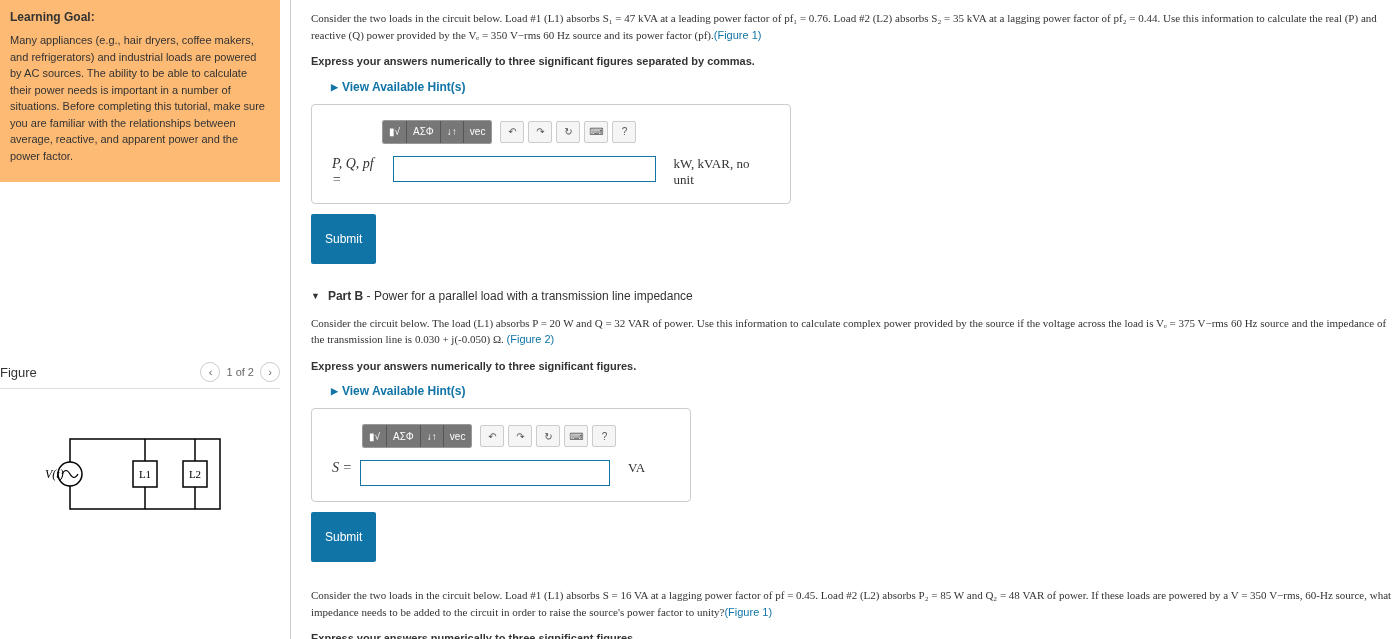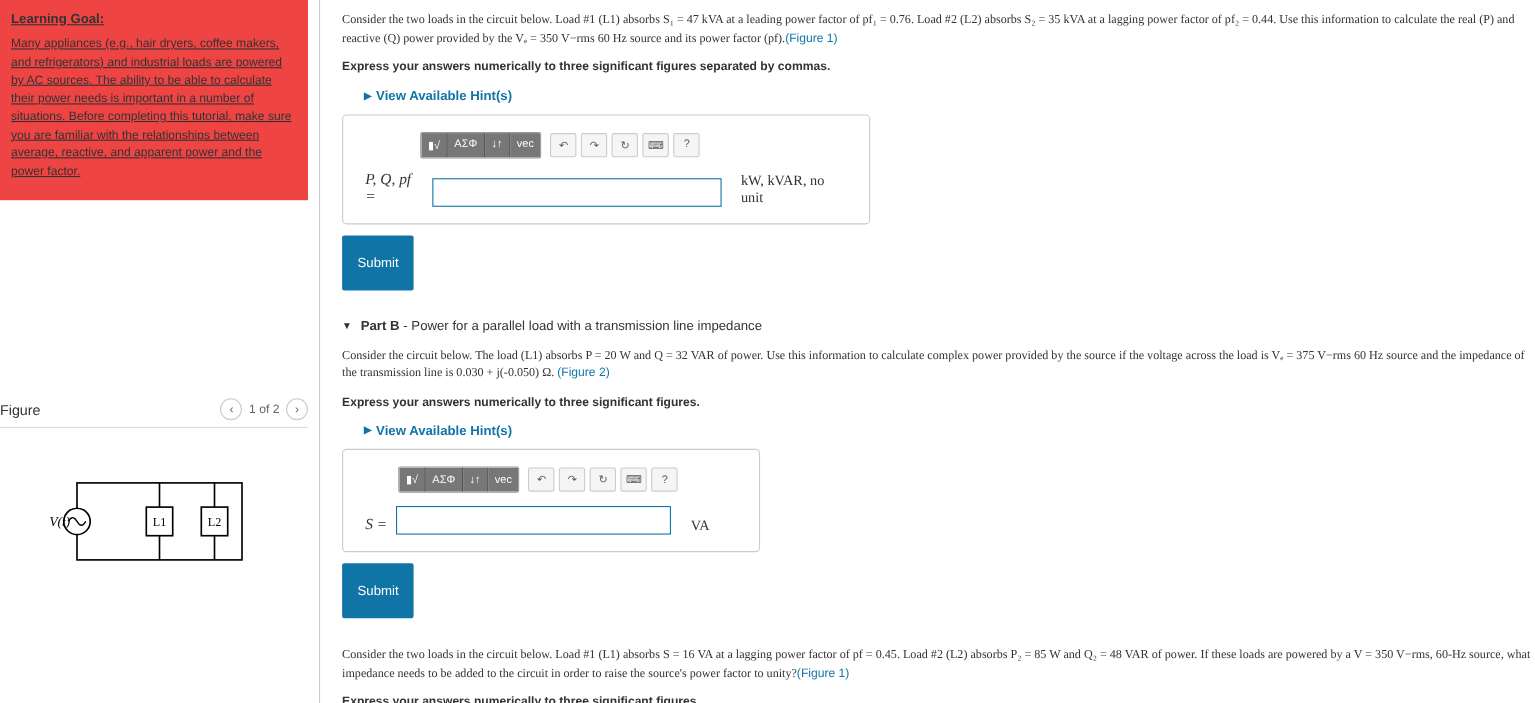--- a/index.html
+++ b/index.html
@@ -1,41 +1,41 @@
 <!DOCTYPE html>
 <html><head>
 <meta charset="utf-8">
 <style>
 * { box-sizing: border-box; margin: 0; padding: 0; }
 body { font-family: Arial, Helvetica, sans-serif; font-size: 12px; color: #333; background: #fff; width: 1395px; }
 .container { display: flex; }
 .left-pane { width: 290px; padding: 0 10px 0 0; }
 .right-pane { flex: 1; border-left: 1px solid #ccc; padding-left: 20px; padding-top: 10px; }
-.goal-box { background: #ef4444; padding: 10px; margin-bottom: 20px; text-decoration: underline; }
+.goal-box { background: #fdba74; padding: 10px; margin-bottom: 20px; }
 .goal-box h4 { font-size: 12px; font-weight: bold; margin-bottom: 8px; }
 .goal-box p { font-size: 11px; line-height: 1.5; margin-bottom: 8px; }
 .figure-section { margin-top: 180px; }
 .figure-header { display: flex; justify-content: space-between; align-items: center; border-bottom: 1px solid #ddd; padding-bottom: 6px; margin-bottom: 30px; gap: 32px; }
 .figure-title { font-size: 13px; color: #333; }
 .figure-nav { display: flex; align-items: center; gap: 6px; font-size: 11px; color: #666; }
 .nav-btn { width: 20px; height: 20px; border: 1px solid #ccc; border-radius: 50%; display: flex; align-items: center; justify-content: center; background: #fff; cursor: pointer; color: #666; }
 .circuit { margin: 30px auto; width: 200px; }
 .problem-block { margin-bottom: 25px; }
 .problem-text { font-size: 11px; line-height: 1.5; margin-bottom: 10px; }
 .problem-text b { font-weight: bold; }
 .link { color: #1174a6; cursor: pointer; }
 .hints { color: #1174a6; font-weight: bold; font-size: 12px; cursor: pointer; display: flex; align-items: center; gap: 4px; margin-bottom: 10px; padding-left: 20px; }
 .hints::before { content: "▶"; font-size: 9px; }
 .answer-box { border: 1px solid #ccc; border-radius: 4px; padding: 15px 20px; width: 480px; background: #fff; margin-bottom: 10px; }
 .toolbar { display: inline-flex; gap: 0; margin-bottom: 12px; margin-left: 50px; align-items: center; }
 .tb-group { display: flex; border: 1px solid #999; border-radius: 2px; overflow: hidden; margin-right: 4px; }
 .tb-btn { background: #777; color: #fff; border: none; padding: 3px 6px; font-size: 10px; border-right: 1px solid #555; cursor: pointer; height: 22px; display: flex; align-items: center; }
 .tb-btn:last-child { border-right: none; }
 .tb-btn.light { background: #f5f5f5; color: #555; border: 1px solid #ccc; margin-left: 4px; border-radius: 2px; height: 22px; width: 24px; justify-content: center;}
-.answer-row { display: flex; align-items: flex-end; gap: 8px; }
+.answer-row { display: flex; align-items: flex-start; gap: 8px; }
 .answer-label { font-style: italic; font-family: 'Times New Roman', serif; font-size: 14px; }
 .answer-input { border: 1px solid #1174a6; height: 26px; width: 270px; padding: 2px 4px; }
 .answer-unit { font-family: 'Times New Roman', serif; font-size: 13px; margin-left: 10px; }
 .submit-btn { background: #1174a6; color: #fff; border: none; padding: 18px 14px; font-size: 12px; cursor: pointer; border-radius: 2px; }
 .part-header { display: flex; align-items: center; gap: 8px; font-size: 12px; margin-bottom: 12px; margin-top: 20px; }
 .part-header::before { content: "▼"; font-size: 9px; color: #333; }
 .part-header .pt { font-weight: bold; }
 .serif { font-family: Liberation Serif, serif; }
 </style>
 </head>

